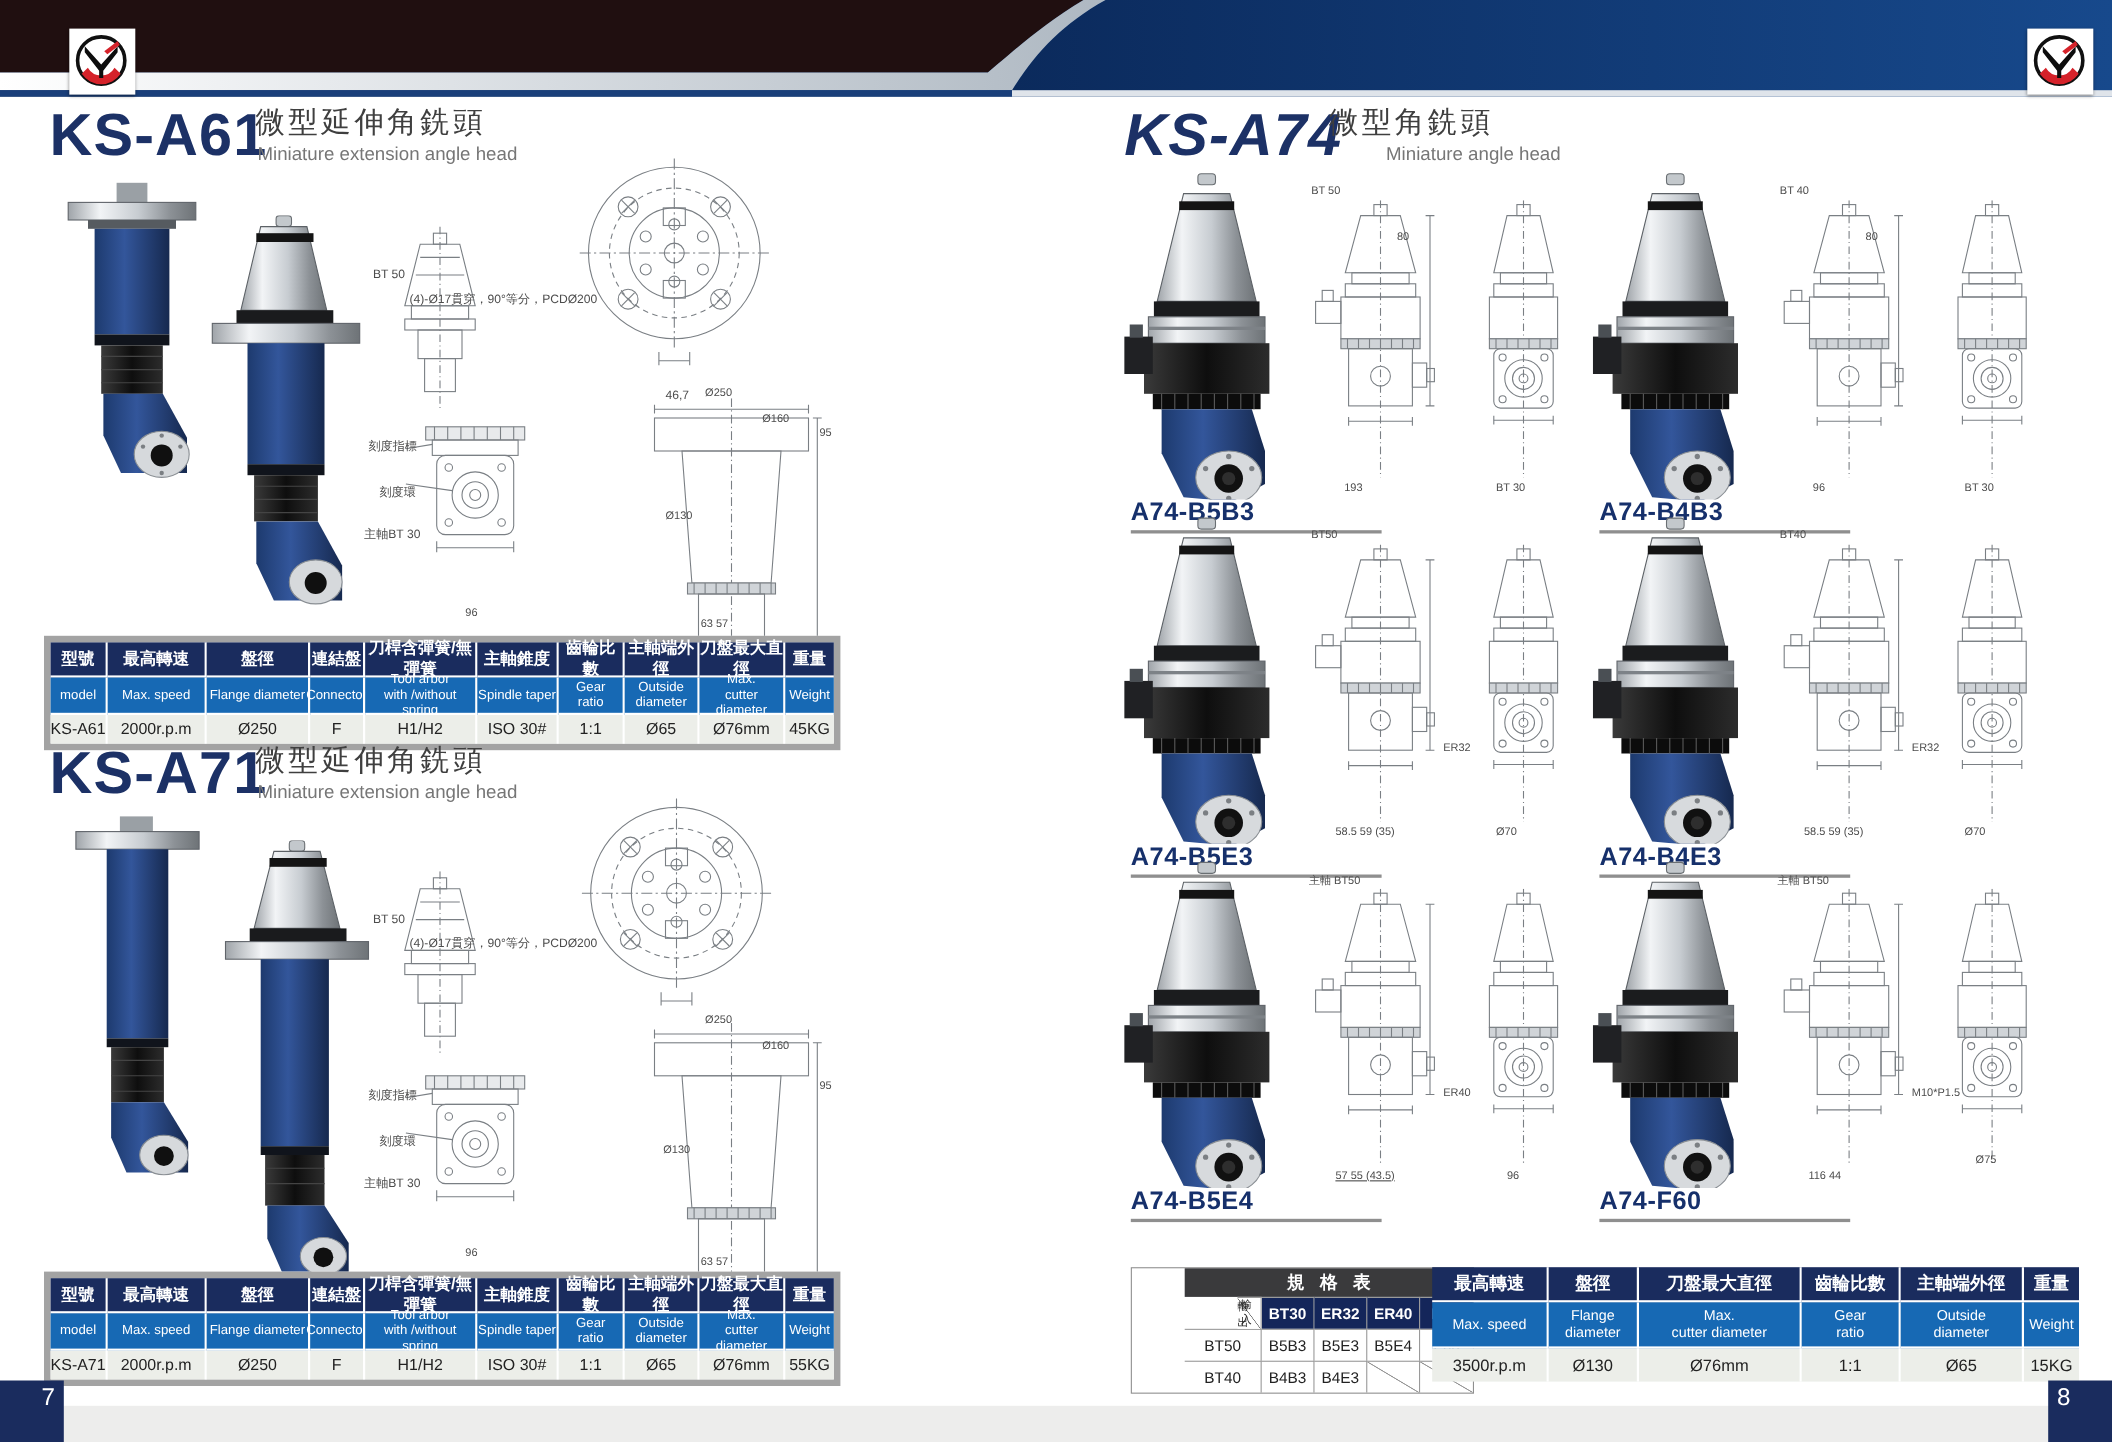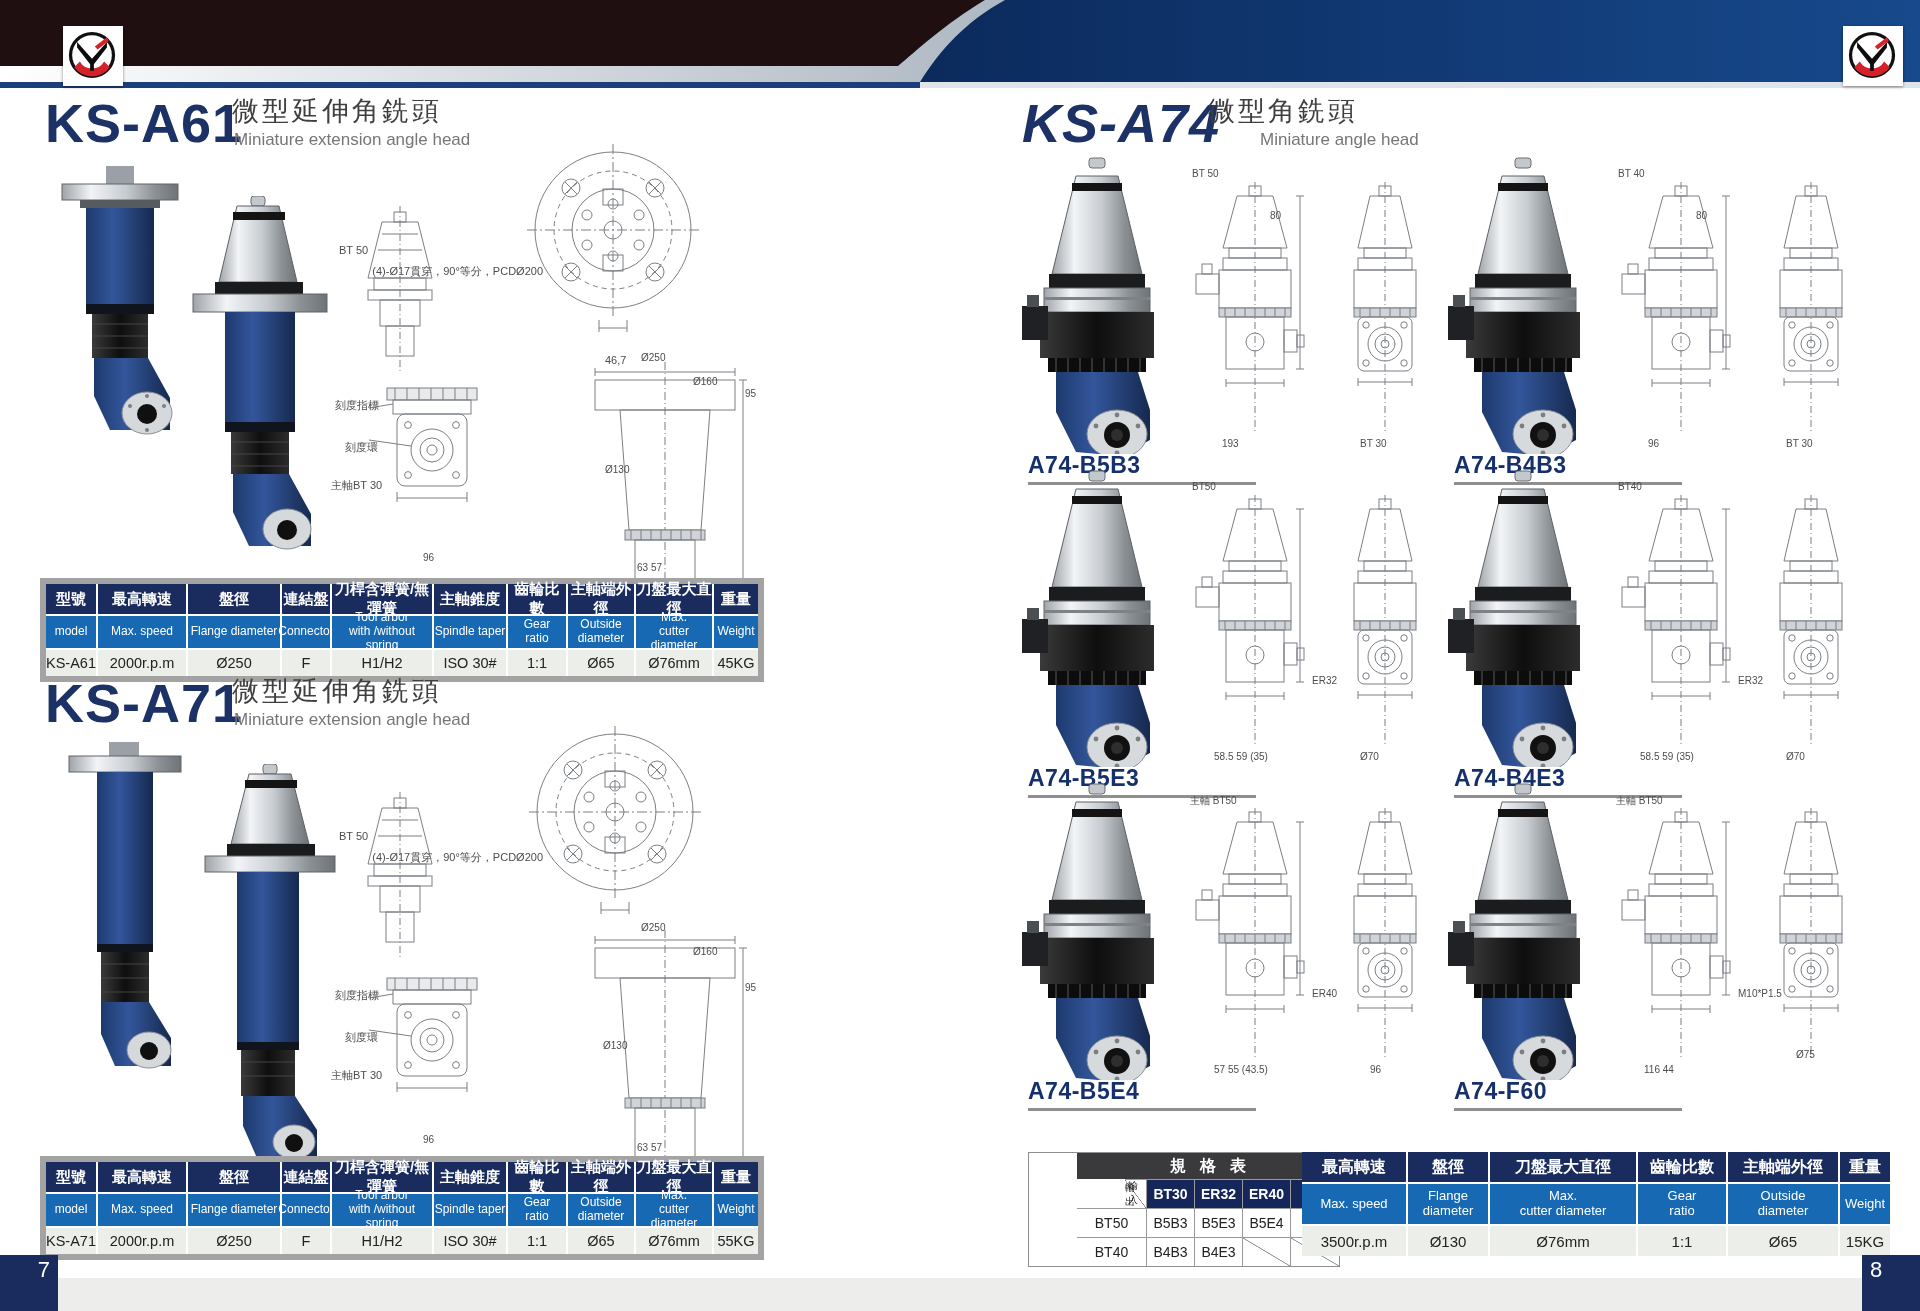--- a/index.html
+++ b/index.html
@@ -627,21 +627,21 @@
       <use href="#bt-photo" width="150" height="320"></use>
     </svg>
   <svg class="abs" style="left:168px;top:30px;" width="126" height="252">
       <use href="#cad-side" width="130" height="260"></use>
     </svg>
   <svg class="abs" style="left:308px;top:30px;" width="106" height="252">
       <use href="#cad-front" width="110" height="260"></use>
     </svg>
   <span class="note" style="left:168px;top:16px;">主軸 BT50</span>
   <span class="note" style="left:290px;top:210px;">ER40</span>
-  <span class="note" style="left:192px;top:286px;">57  55  (43.5)</span>
+  <span class="note" style="left:192px;top:286px;text-decoration:underline;">57  55  (43.5)</span>
   <span class="note" style="left:348px;top:286px;">96</span>
   <div class="variant-label"><span>A74-B5E4</span></div>
 </div>
 
 <div class="abs variant" style="left:1448px;top:778px;">
   <svg class="abs" style="left:0;top:4px;" width="140" height="298">
       <use href="#bt-photo" width="150" height="320"></use>
     </svg>
   <svg class="abs" style="left:168px;top:30px;" width="126" height="252">
       <use href="#cad-side" width="130" height="260"></use>

